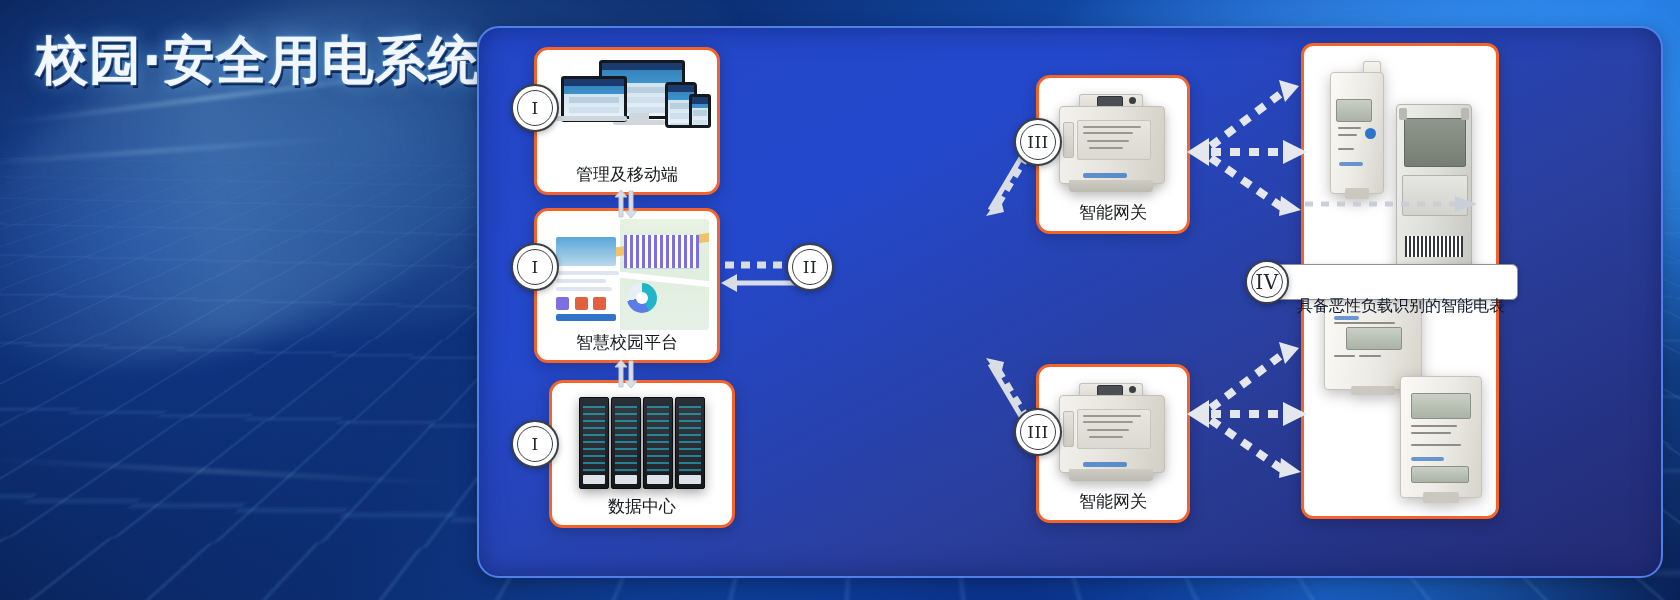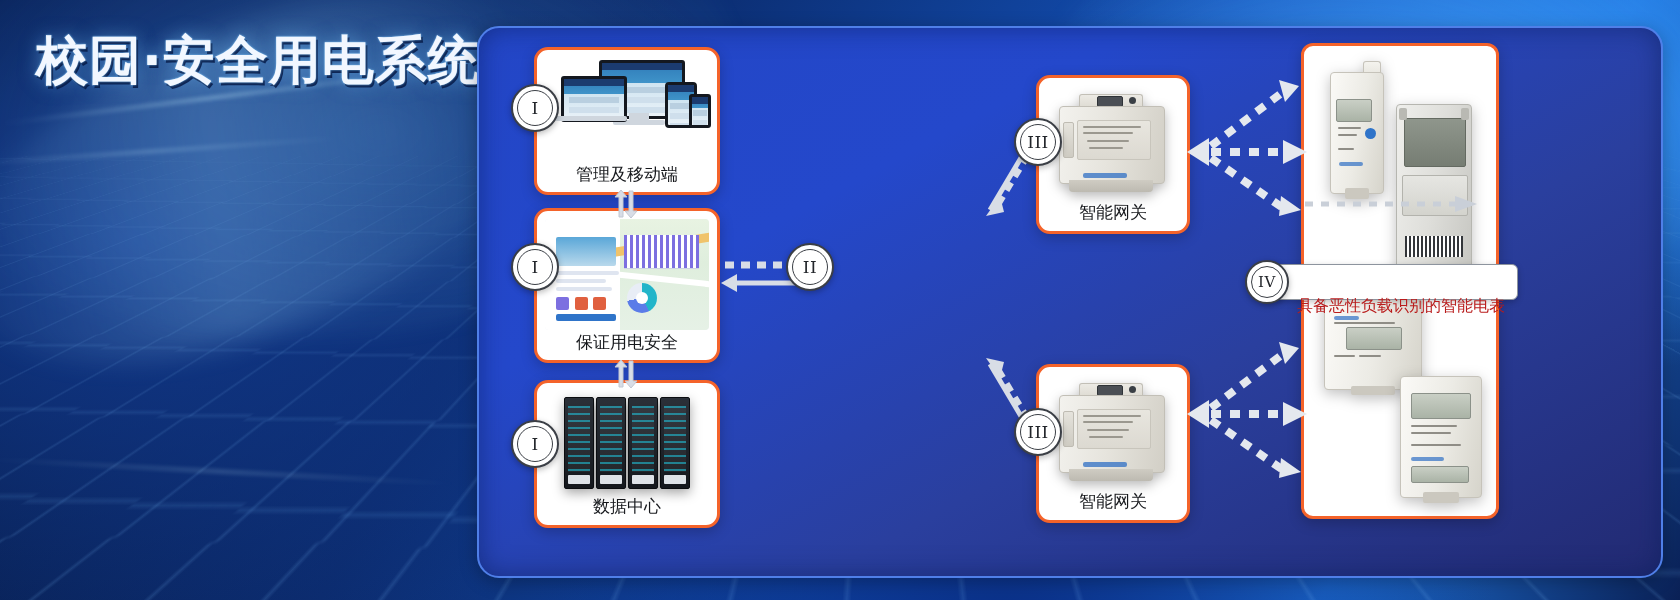--- a/index.html
+++ b/index.html
@@ -120,24 +120,24 @@
     position:absolute;background:#fff;border:3px solid #f4632a;border-radius:12px;
     box-shadow:0 4px 14px rgba(0,0,0,.22);
   }
   .mlabel{
     position:absolute;height:34px;background:#fff;border:1.6px solid #8d949e;border-radius:6px;
     display:flex;align-items:center;padding:0 12px 0 34px;z-index:7;
     box-shadow:0 2px 6px rgba(0,0,0,.22);
   }
   .mlabel .t{
     font-family:Liberation Mono, monospace;
-    font-size:16px;color:#b91c1c;white-space:nowrap;margin-top:48px;
+    font-size:16px;color:#0f172a;white-space:nowrap;margin-top:48px;
   }
   .mlabel .rn{left:-18px;top:-5px;width:40px;height:40px;}
-  .mlabel .rn b{font-size:15px;text-align:right;}
+  .mlabel .rn b{font-size:20px;text-align:right;}
 
   
   .vbi{position:absolute;width:30px;height:52px;z-index:4;}
   .hdash{position:absolute;z-index:4;}
   svg{display:block;overflow:visible;}
 
   
   .dev-wrap{position:absolute;inset:0;}
   .scr{position:absolute;background:#1d2430;border:3px solid #14181f;border-radius:3px;overflow:hidden;}
   .scr .pg{position:absolute;inset:0;background:
@@ -301,27 +301,27 @@
           <div class="bar" style="top:47%;width:38%;"></div>
           <div class="bar" style="top:54%;width:30%;"></div>
           <div class="bar" style="top:61%;width:34%;"></div>
           <div class="tile" style="left:7%;top:70%;background:#7c6fe0;"></div>
           <div class="tile" style="left:18%;top:70%;background:#e0603f;"></div>
           <div class="tile" style="left:29%;top:70%;background:#e0603f;"></div>
           <div class="bar" style="top:86%;width:36%;height:7px;background:#2f74c9;"></div>
           <div class="donut"></div>
         </div>
       </div>
-      <div class="cap">保证用电安全</div>
+      <div class="cap">智慧校园平台</div>
     </div>
     <div class="rn" style="left:32px;top:215px;">
       <b>I</b>
     </div>
 
-    <div class="card" style="left:55px;top:352px;width:180px;height:128px;padding:6px 0 8px;">
+    <div class="card" style="left:70px;top:352px;width:180px;height:128px;padding:6px 0 8px;">
       <div class="art">
         <div class="rack">
           <div class="u"></div>
             <div class="u"></div>
             <div class="u"></div>
             <div class="u"></div>
         </div>
       </div>
       <div class="cap">数据中心</div>
     </div>

